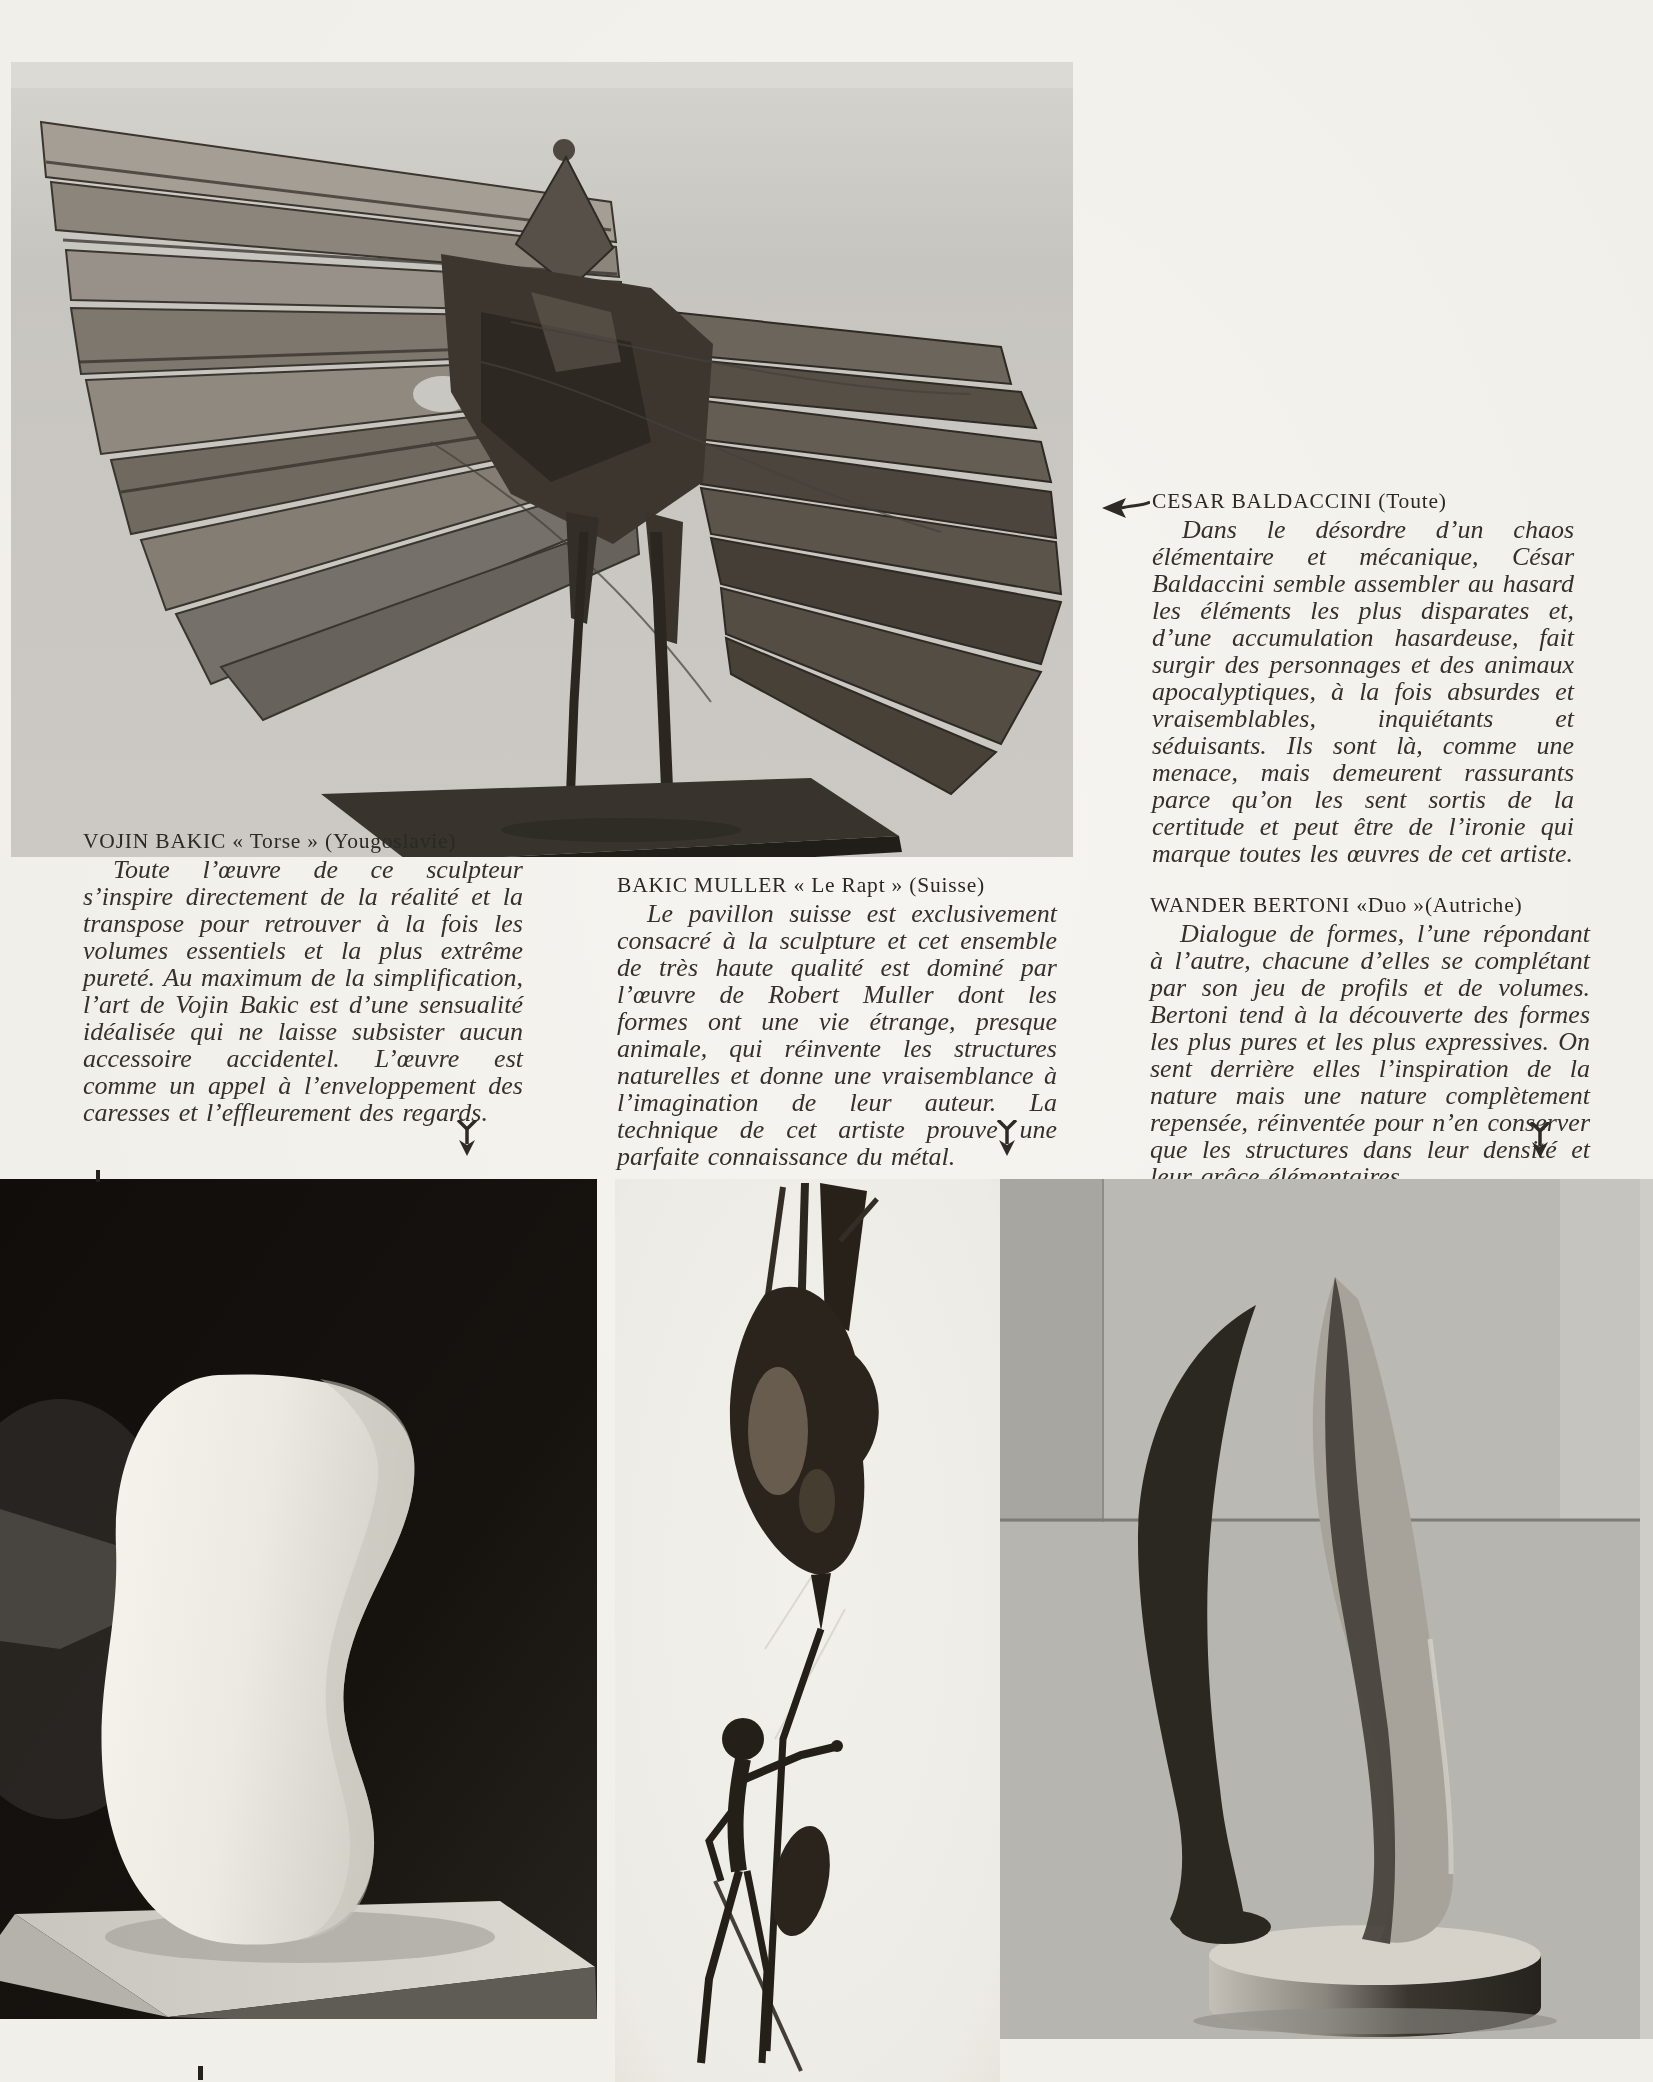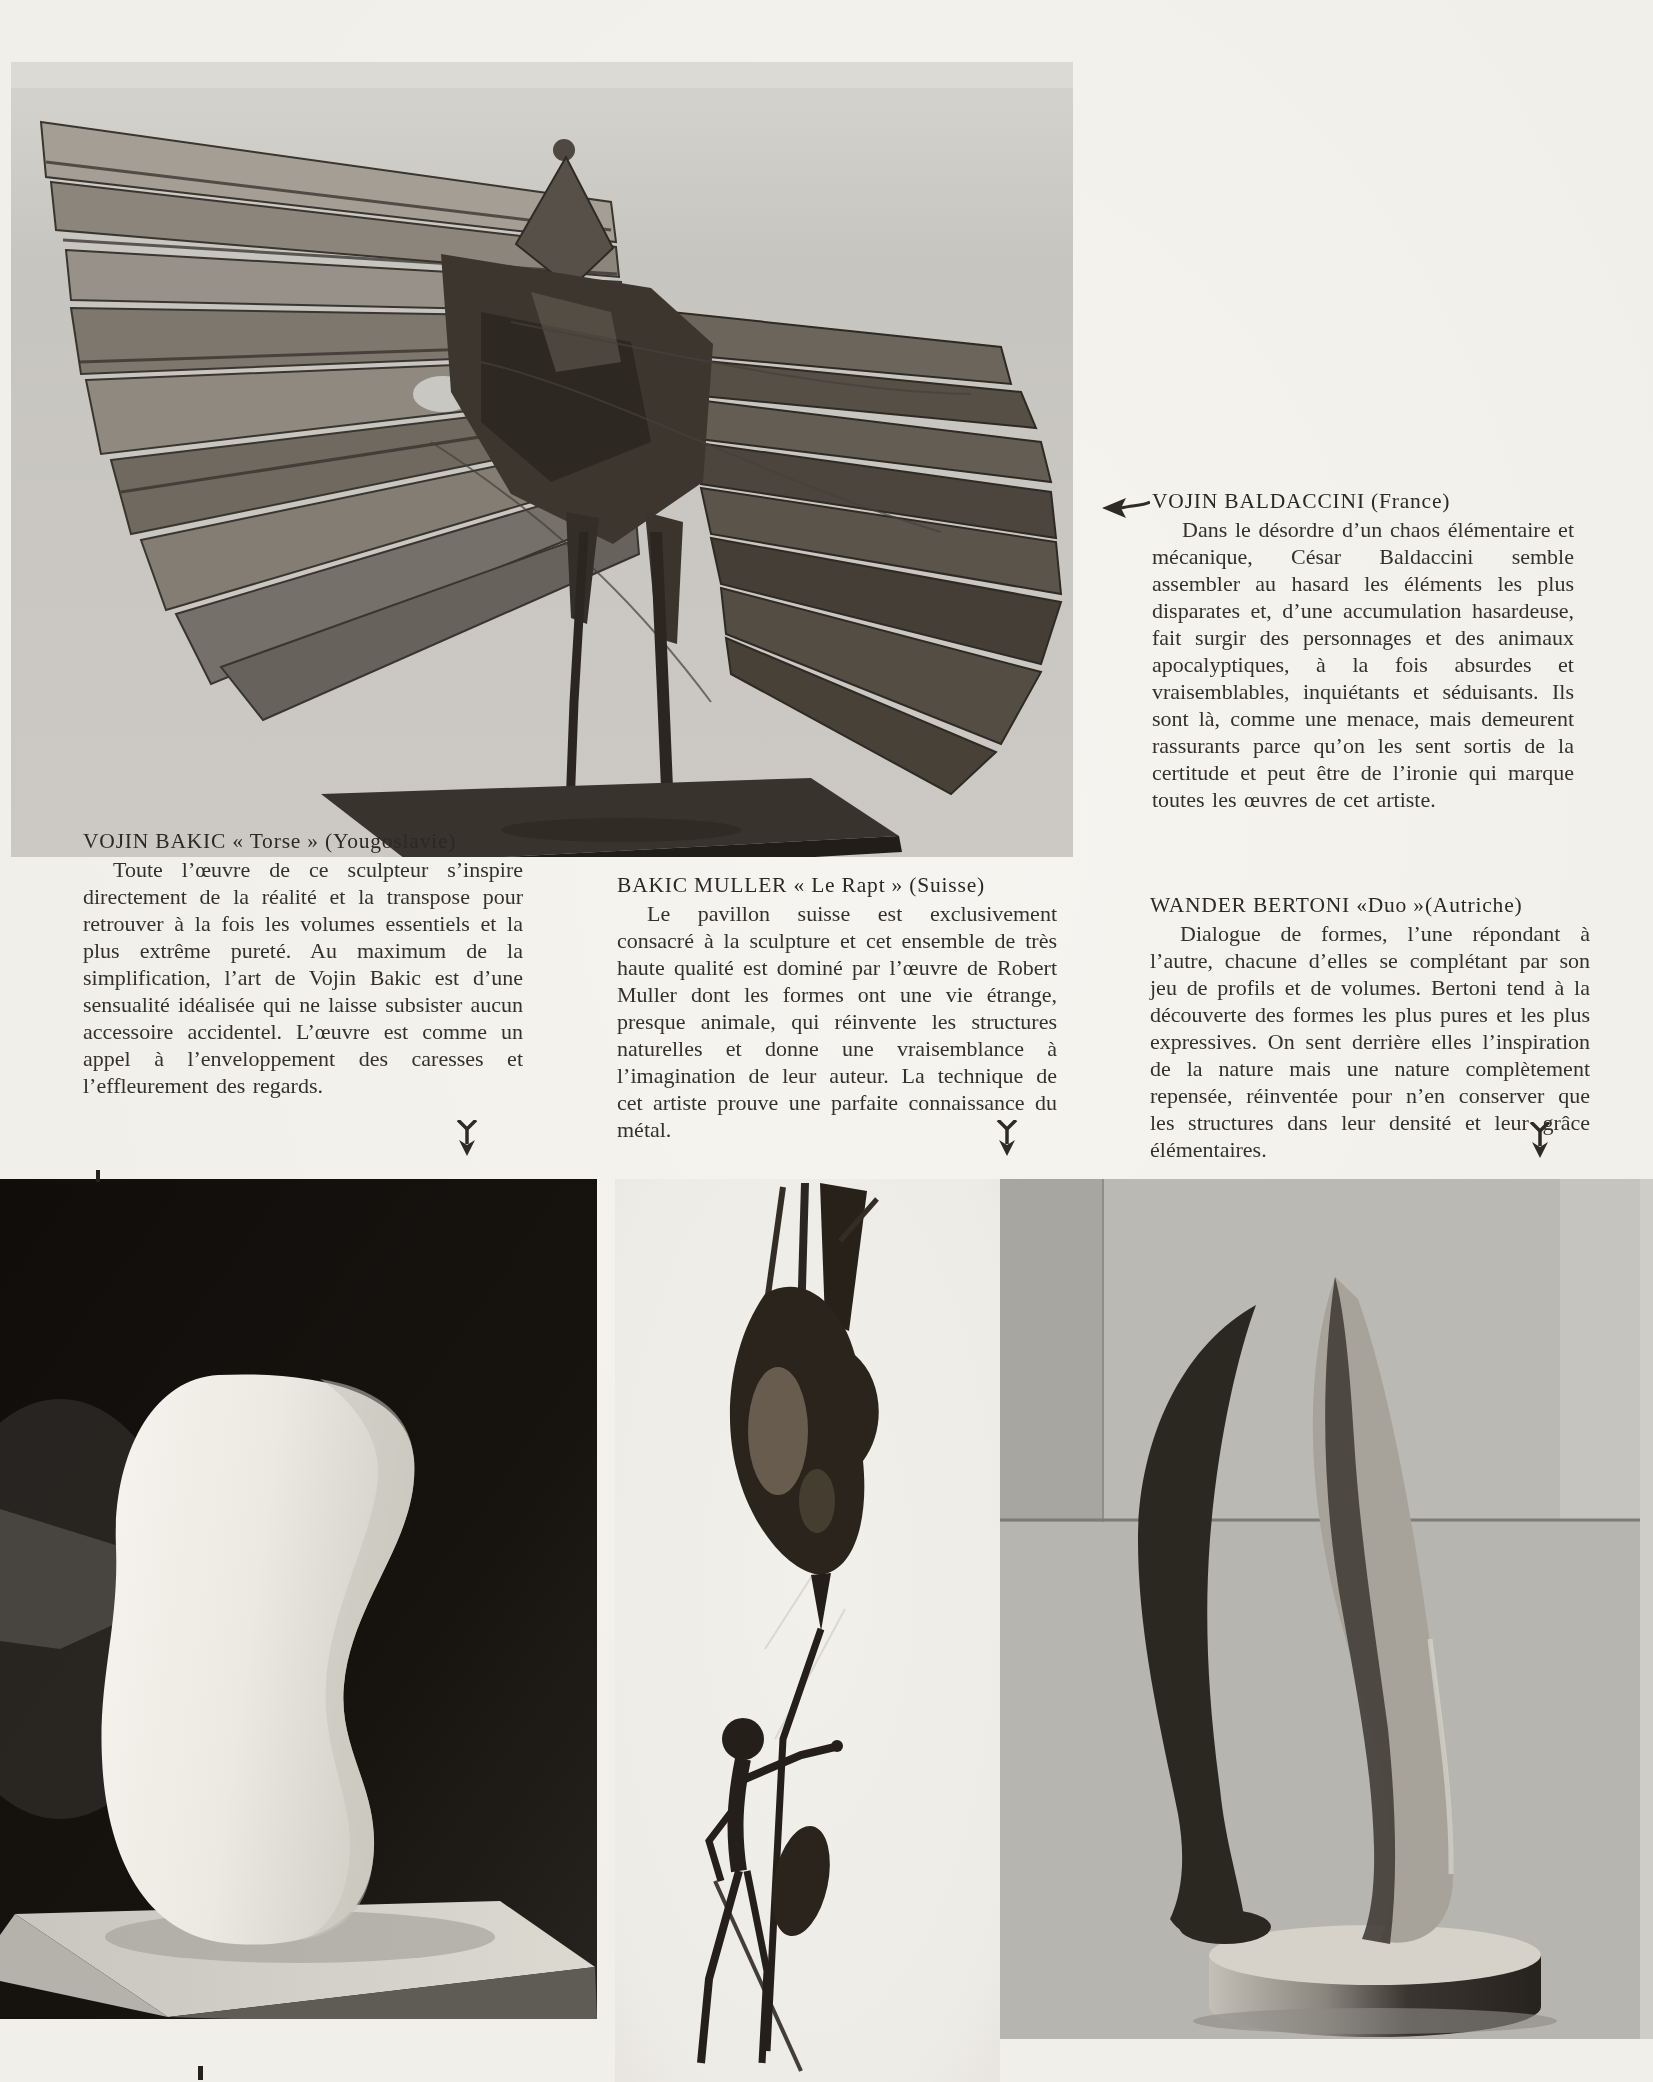--- a/index.html
+++ b/index.html
@@ -23,23 +23,23 @@
 
   .article{position:absolute;}
   .article h2{
     margin:0 0 1px 0;
     font-size:21.5px;font-weight:normal;
     letter-spacing:.8px;white-space:nowrap;
     line-height:27px;color:#2b2825;
   }
   .article p{
     margin:0;
-    font-size:22px;line-height:27px;
+    font-size:26px;line-height:27px;
     text-align:justify;text-indent:30px;
-    word-spacing:2px;color:#34312c;
+    word-spacing:2px;color:#34312c;font-style:italic;
   }
   #art-baldaccini{left:1152px;top:488px;width:422px;height:310px;}
   #art-bakic{left:83px;top:828px;width:440px;height:292px;}
   #art-muller{left:617px;top:872px;width:440px;height:292px;}
   #art-bertoni{left:1150px;top:892px;width:440px;height:292px;}
 
   .pointer-left{position:absolute;left:1102px;top:496px;width:48px;height:24px;}
   .end-arrow{position:absolute;width:24px;height:36px;}
   #arrow-bakic{left:455px;top:1120px;}
   #arrow-muller{left:995px;top:1120px;}
@@ -118,21 +118,21 @@
     </svg>
   </div>
 
   <div class="pointer-left">
     <svg viewBox="0 0 48 24">
       <polygon points="0,12 24,2 19,12 24,22" fill="#2e2b27"></polygon>
       <path d="M19,12 C30,9 40,10 48,6" stroke="#2e2b27" stroke-width="3" fill="none"></path>
     </svg>
   </div>
   <div class="article" id="art-baldaccini">
-    <h2>VOJIN BALDACCINI (France)</h2>
+    <h2>CESAR BALDACCINI (Toute)</h2>
     <p>Dans le désordre d’un chaos élémentaire et mécanique, César Baldaccini semble assembler au hasard les éléments les plus disparates et, d’une accumulation hasardeuse, fait surgir des personnages et des animaux apocalyptiques, à la fois absurdes et vraisemblables, inquiétants et séduisants. Ils sont là, comme une menace, mais demeurent rassurants parce qu’on les sent sortis de la certitude et peut être de l’ironie qui marque toutes les œuvres de cet artiste.</p>
   </div>
 
   <div class="article" id="art-bakic">
     <h2>VOJIN BAKIC « Torse » (Yougoslavie)</h2>
     <p>Toute l’œuvre de ce sculpteur s’inspire directement de la réalité et la transpose pour retrouver à la fois les volumes essentiels et la plus extrême pureté. Au maximum de la simplification, l’art de Vojin Bakic est d’une sensualité idéalisée qui ne laisse subsister aucun accessoire accidentel. L’œuvre est comme un appel à l’enveloppement des caresses et l’effleurement des regards.</p>
   </div>
   <div class="article" id="art-muller">
     <h2>BAKIC MULLER « Le Rapt » (Suisse)</h2>
     <p>Le pavillon suisse est exclusivement consacré à la sculpture et cet ensemble de très haute qualité est dominé par l’œuvre de Robert Muller dont les formes ont une vie étrange, presque animale, qui réinvente les structures naturelles et donne une vraisemblance à l’imagination de leur auteur. La technique de cet artiste prouve une parfaite connaissance du métal.</p>

